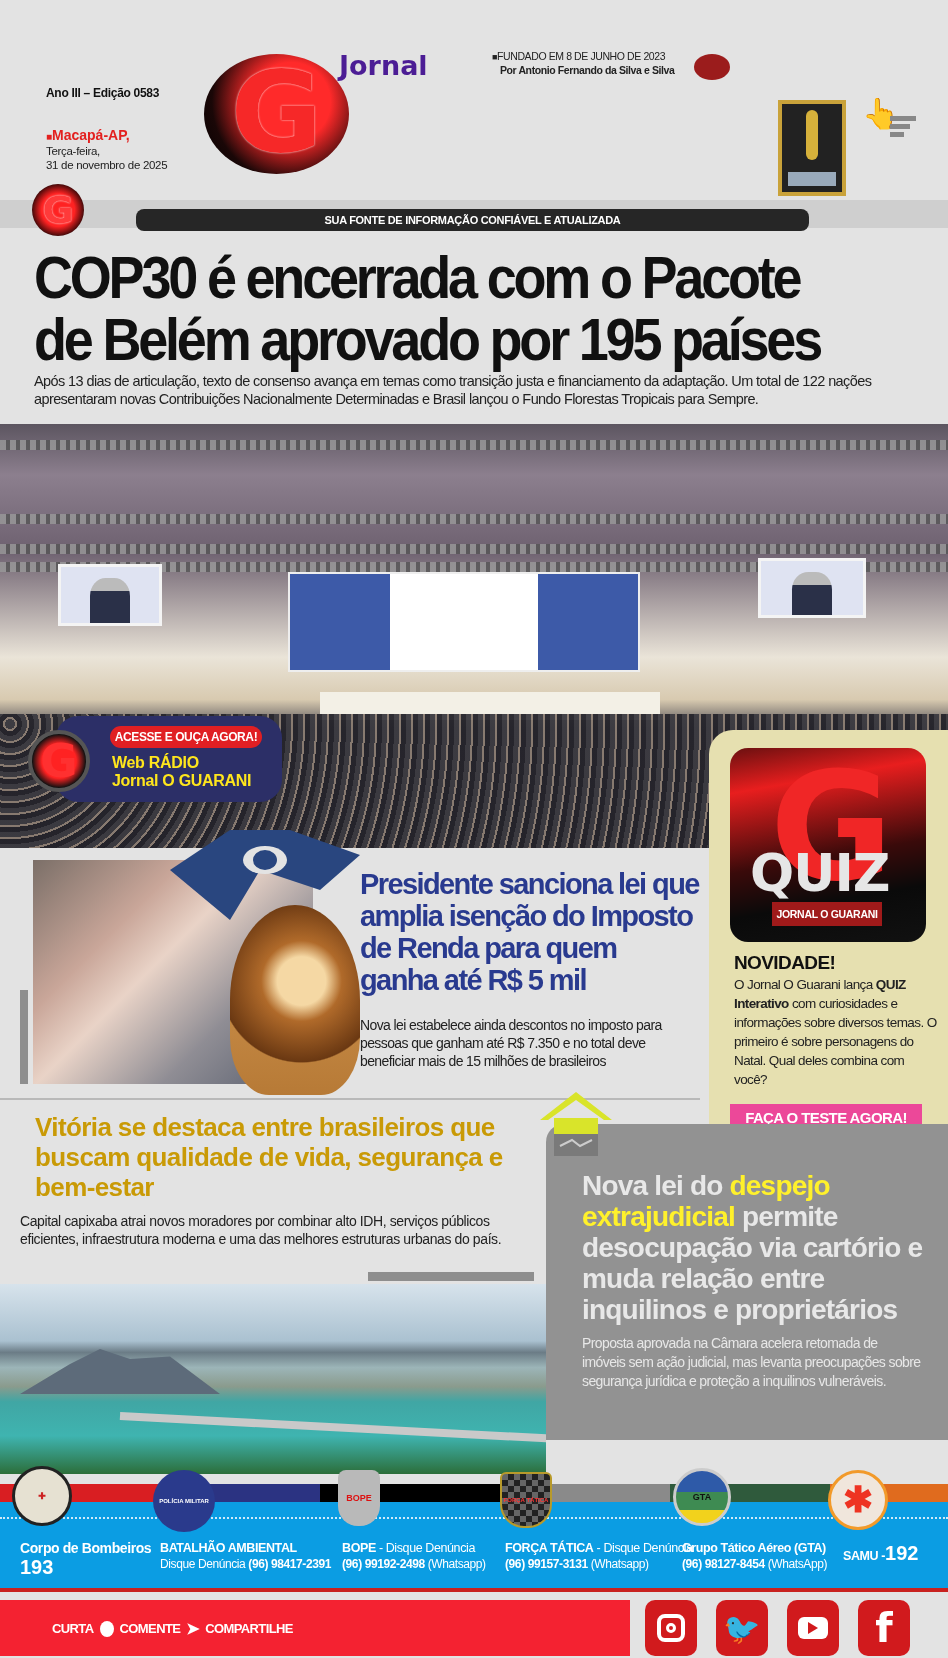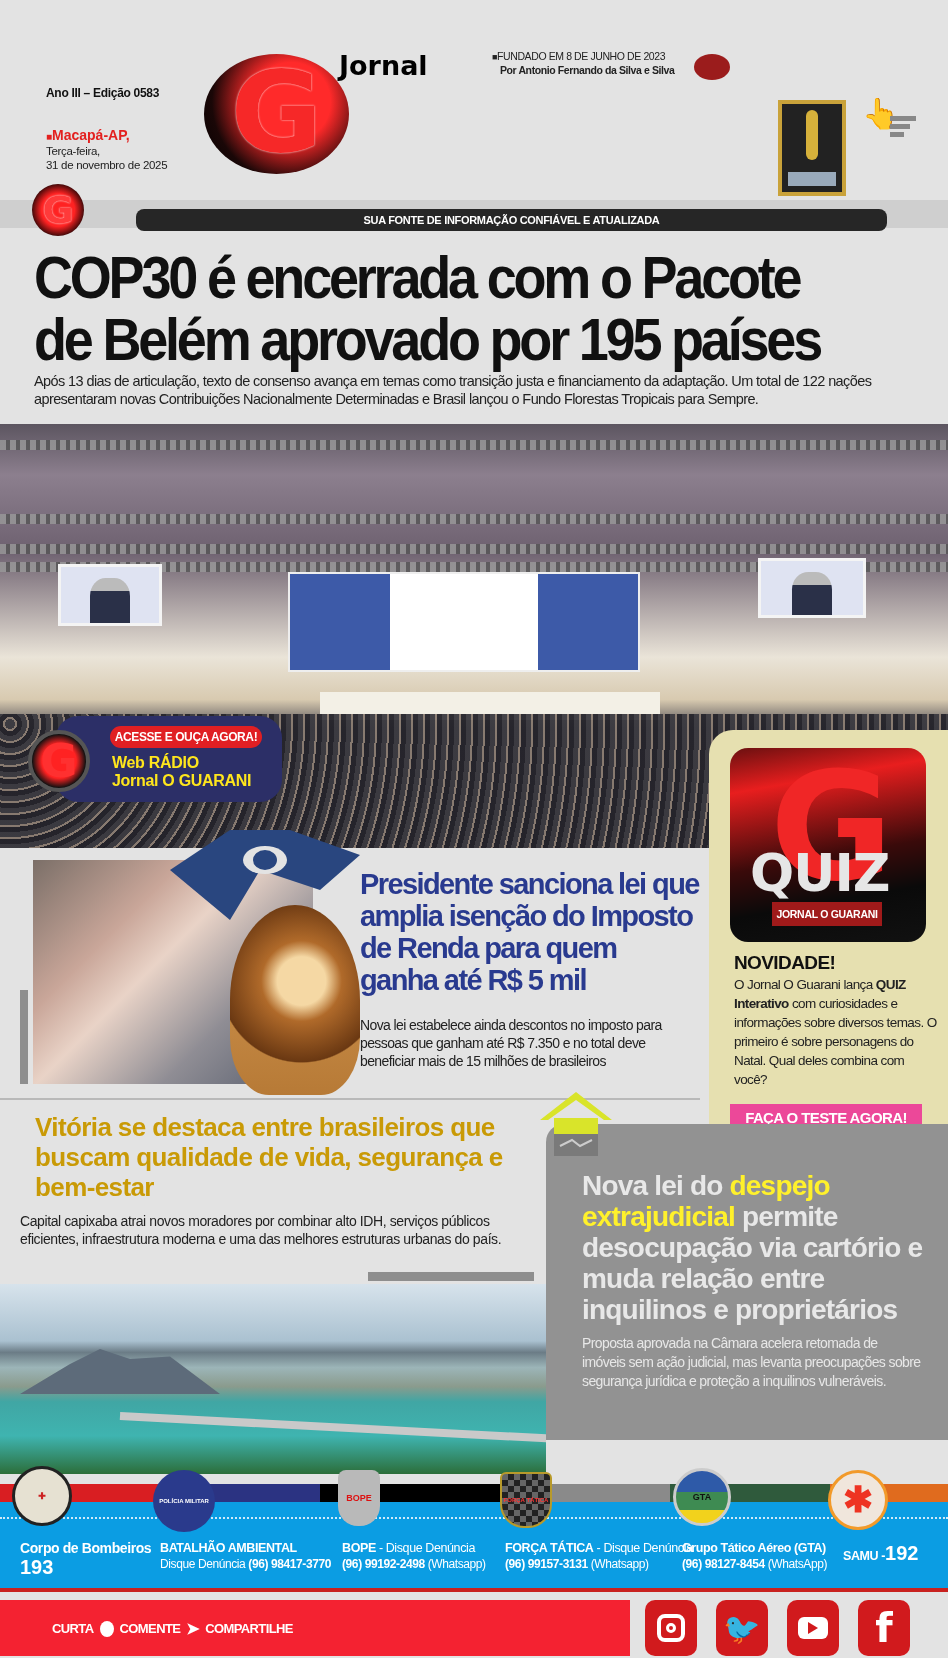--- a/index.html
+++ b/index.html
@@ -13,21 +13,21 @@
   .edition .city { color: #e3201f; font-weight: bold; font-size: 14px; margin-top: 28px; }
   .edition .city::before { content: "\25A0 "; font-size: 10px; }
   .edition .day { color: #222; font-size: 11.5px; letter-spacing: -0.3px; }
 
   .logo { left: 204px; top: 44px; width: 540px; height: 150px; }
   .logo-g { left: 0; top: 10px; width: 145px; height: 120px; border-radius: 50%;
     background: radial-gradient(circle at 60% 40%, #ff2a2a 0 35%, #1a0707 70%, #000 100%);
     display:flex; align-items:center; justify-content:center; }
   .logo-g span { font-family: "DejaVu Sans", sans-serif; font-weight: bold; font-size: 112px; color: #f62828;
     line-height: 1; text-shadow: 0 0 2px #fff; margin-top: -4px; }
-  .logo-jornal { left: 135px; top: 6px; font-family: "DejaVu Sans", sans-serif; font-weight: bold; font-size: 27px; color: #000000; }
+  .logo-jornal { left: 135px; top: 6px; font-family: "DejaVu Sans", sans-serif; font-weight: bold; font-size: 27px; color: #4c1d95; }
   .logo-word { left: 110px; top: 38px; font-family: "DejaVu Sans", sans-serif; font-weight: bold; font-size: 94px;
     letter-spacing: -3px; line-height: 1; color: #e01818;
     background: linear-gradient(#b41a1a, #f31d1d); -webkit-background-clip: text; background-clip: text; -webkit-text-fill-color: transparent; }
   .logo-dot { left: 490px; top: 10px; width: 36px; height: 26px; border-radius: 50%; background: #9b1c1c; }
 
   .founded { left: 492px; top: 50px; font-size: 10.5px; letter-spacing: -0.4px; color: #222; line-height: 13px; }
   .founded .f1::before { content: "\25A0 "; font-size: 9px; }
   .founded .f2 { font-weight: bold; padding-left: 8px; text-align: right; }
 
   .award { left: 778px; top: 100px; width: 68px; height: 96px; background: #c9a23a; padding: 4px; }
@@ -36,21 +36,21 @@
   .award-inner::after { content:""; position:absolute; left: 6px; bottom: 6px; width: 48px; height: 14px; background: #9ab; }
   .hand { left: 862px; top: 96px; font-size: 30px; }
   .hand-lines { left: 890px; top: 116px; }
   .hand-lines div { height: 5px; background: #888; margin-bottom: 3px; }
 
   
   .grey-band { left: 0; top: 200px; width: 948px; height: 28px; background: #cfcfcf; }
   .small-g { left: 32px; top: 184px; width: 52px; height: 52px; border-radius: 50%; background: radial-gradient(circle, #f22 0 45%, #000 80%);
     color: #f22; font-weight: bold; font-size: 38px; display:flex; align-items:center; justify-content:center; font-family:"DejaVu Sans",sans-serif; }
   .small-g span { color:#ff3a3a; text-shadow: 0 0 2px #fff; }
-  .tagline { left: 136px; top: 209px; width: 751px; height: 22px; background: #262626; border-radius: 8px;
+  .tagline { left: 136px; top: 209px; width: 673px; height: 22px; background: #262626; border-radius: 8px;
     color: #fff; font-size: 11px; font-weight: bold; text-align: center; line-height: 22px; letter-spacing: -0.3px; }
 
   
   .headline { left: 34px; top: 246px; width: 900px; font-family: "Liberation Sans", sans-serif; font-weight: bold;
     font-size: 54px; line-height: 58px; letter-spacing: -3.2px; transform: scaleY(1.08); transform-origin: top left; }
   .deck { left: 34px; top: 372px; width: 880px; font-size: 14.5px; line-height: 18px; letter-spacing: -0.6px; color: #222; }
 
   
   .hero { left: 0; top: 424px; width: 948px; height: 424px; overflow: hidden;
     background:
@@ -264,21 +264,21 @@
 <div class="abs seal" style="left:500px;top:1472px;width:52px;height:56px;border-radius:6px 6px 24px 24px;background:repeating-conic-gradient(#222 0 25%, #666 0 50%) 0 0/12px 12px;color:#f33;font-size:6px;border:2px solid #b89a2a">FORÇA TÁTICA</div>
 <div class="abs seal" style="left:673px;top:1468px;width:58px;height:58px;background:linear-gradient(#2e5aa8 0 40%, #3e8b52 40% 75%, #f2d21c 75%);border:3px solid #ccc;color:#111">GTA</div>
 <div class="abs seal" style="left:828px;top:1470px;width:60px;height:60px;background:#f0e6dc;border:3px solid #f29a2a;color:#e32;font-size:36px">✱</div>
 
 <div class="abs" style="left:20px;top:1540px">
   <div class="em-name" style="font-size:14px">Corpo de Bombeiros</div>
   <div class="em-big">193</div>
 </div>
 <div class="abs" style="left:160px;top:1540px">
   <div class="em-name">BATALHÃO AMBIENTAL</div>
-  <div class="em-num"><span>Disque Denúncia </span><b>(96) 98417-3770</b></div>
+  <div class="em-num"><span>Disque Denúncia </span><b>(96) 98417-2391</b></div>
 </div>
 <div class="abs" style="left:342px;top:1540px">
   <div class="em-name"><span>BOPE</span><span class="lt"> - Disque Denúncia</span></div>
   <div class="em-num"><b>(96) 99192-2498</b><span> (Whatsapp)</span></div>
 </div>
 <div class="abs" style="left:505px;top:1540px">
   <div class="em-name"><span>FORÇA TÁTICA</span><span class="lt"> - Disque Denúncia</span></div>
   <div class="em-num"><b>(96) 99157-3131</b><span> (Whatsapp)</span></div>
 </div>
 <div class="abs" style="left:682px;top:1540px">

